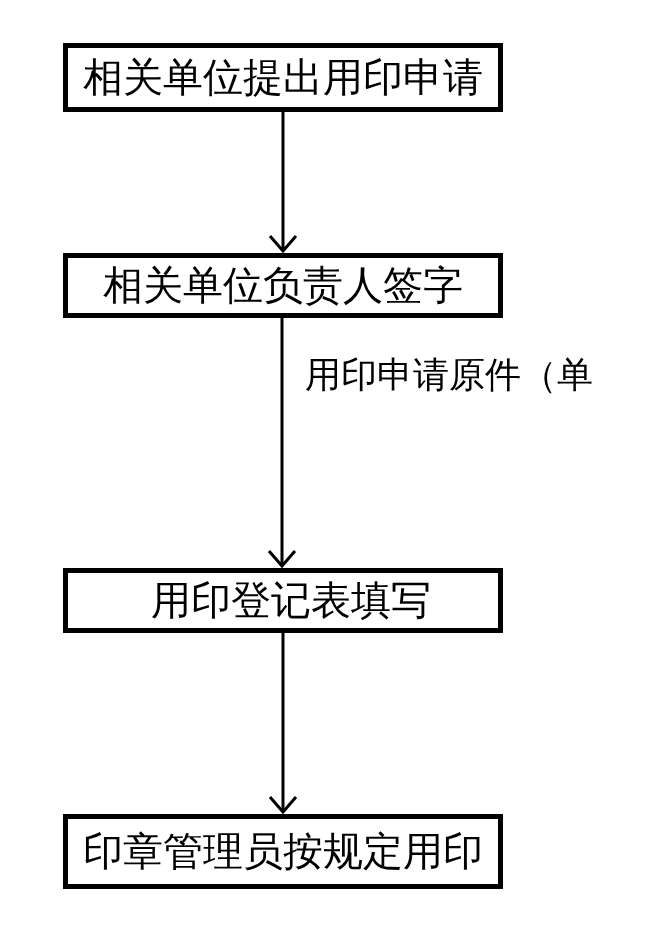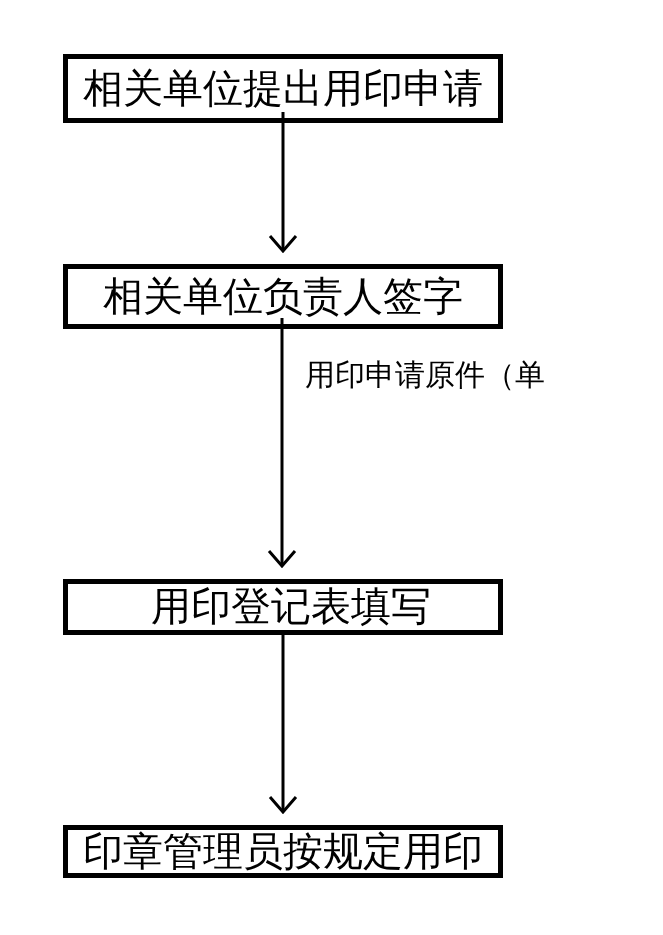--- a/index.html
+++ b/index.html
@@ -19,44 +19,43 @@
   .flow-box {
     position: absolute;
     left: 63px;
     width: 440px;
     border: 5px solid #000000;
     background: #ffffff;
     box-sizing: border-box;
     display: flex;
     align-items: center;
     justify-content: center;
-    margin-top: 11px;
   }
   .box-1 { top: 43px;  height: 69px; }
   .box-2 { top: 253px; height: 65px; align-items: center; }
-  .box-3 { top: 568px; height: 56px; padding-left: 16px; }
-  .box-4 { top: 814px; height: 53px; }
+  .box-3 { top: 568px; height: 65px; padding-left: 16px; }
+  .box-4 { top: 814px; height: 75px; }
   .flow-box .box-label {
     font-size: 40px;
     line-height: 1;
     white-space: nowrap;
     color: #000000;
   }
   .arrow-svg {
     position: absolute;
     display: block;
   }
   .arrow-1 { left: 267px; top: 112px; }
   .arrow-2 { left: 266px; top: 318px; }
   .arrow-3 { left: 267px; top: 633px; }
   .annotation {
     position: absolute;
     left: 305px;
     top: 351px;
-    font-size: 30px;
+    font-size: 36px;
     line-height: 48px;
     color: #000000;
   }
   .annotation .annotation-line {
     white-space: nowrap;
   }
 </style>
 </head>
 <body>
 

